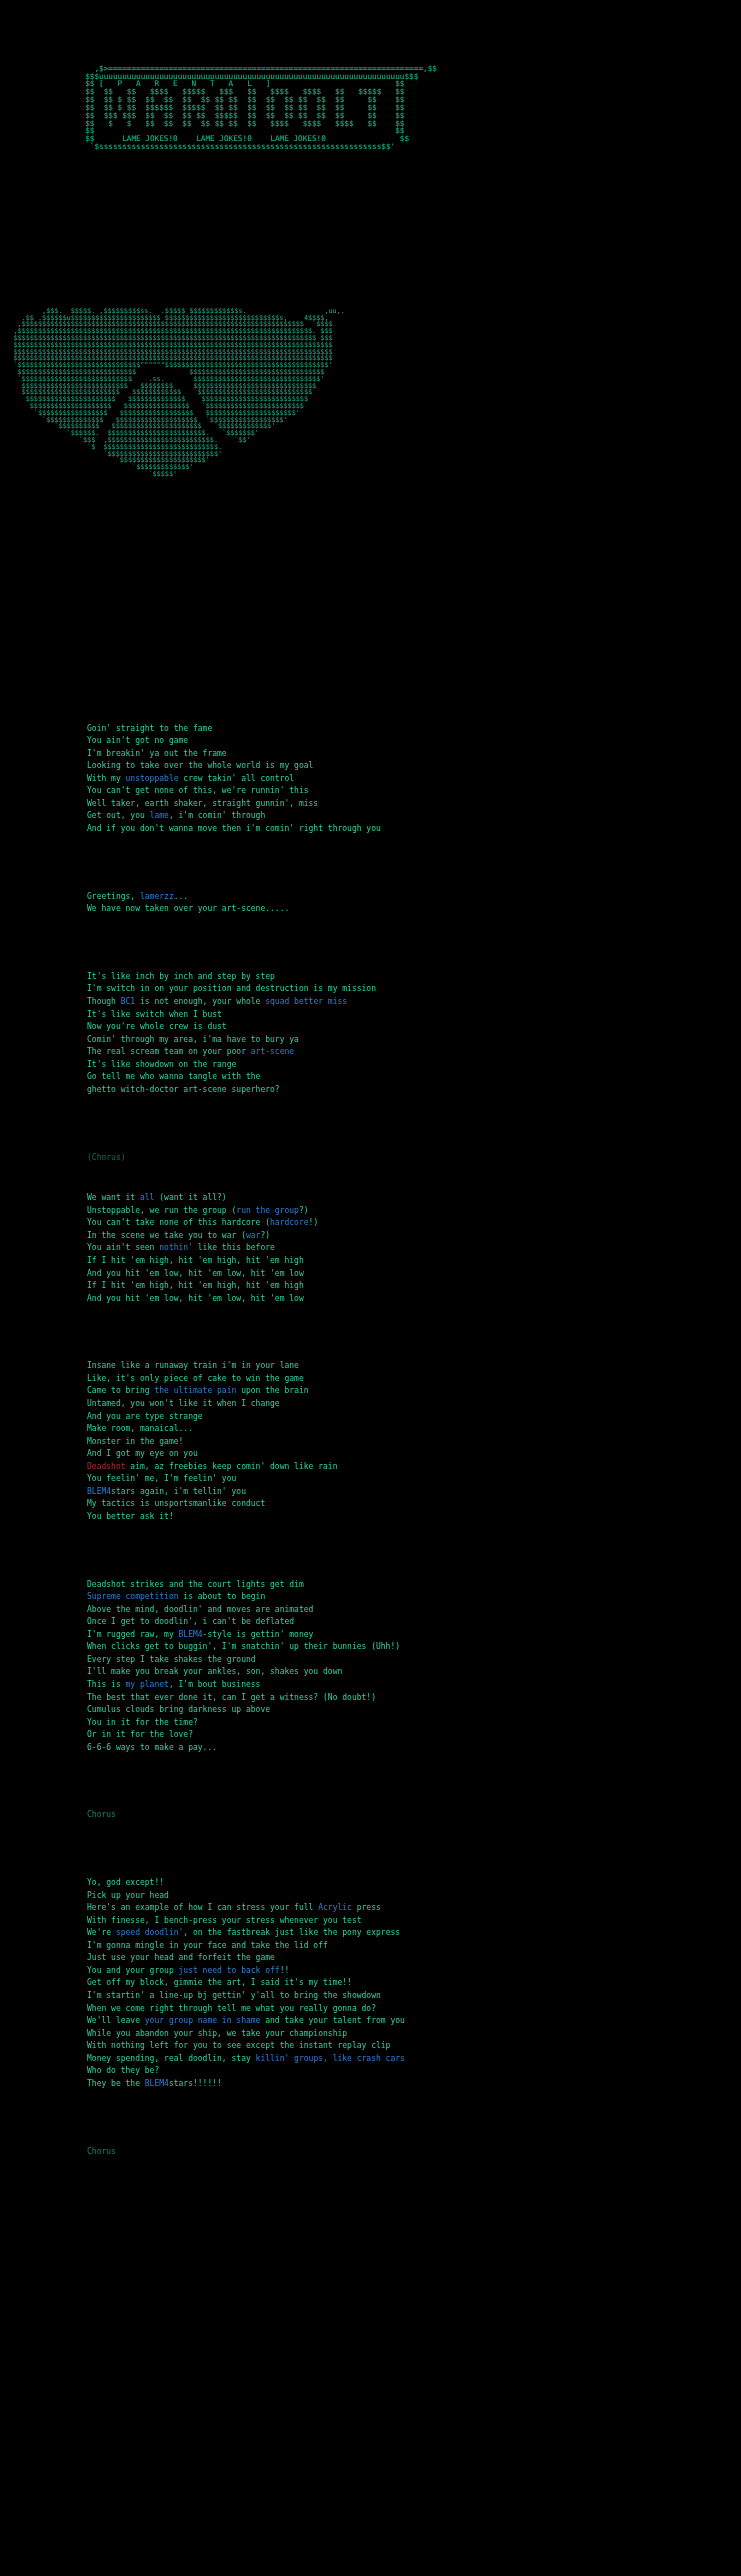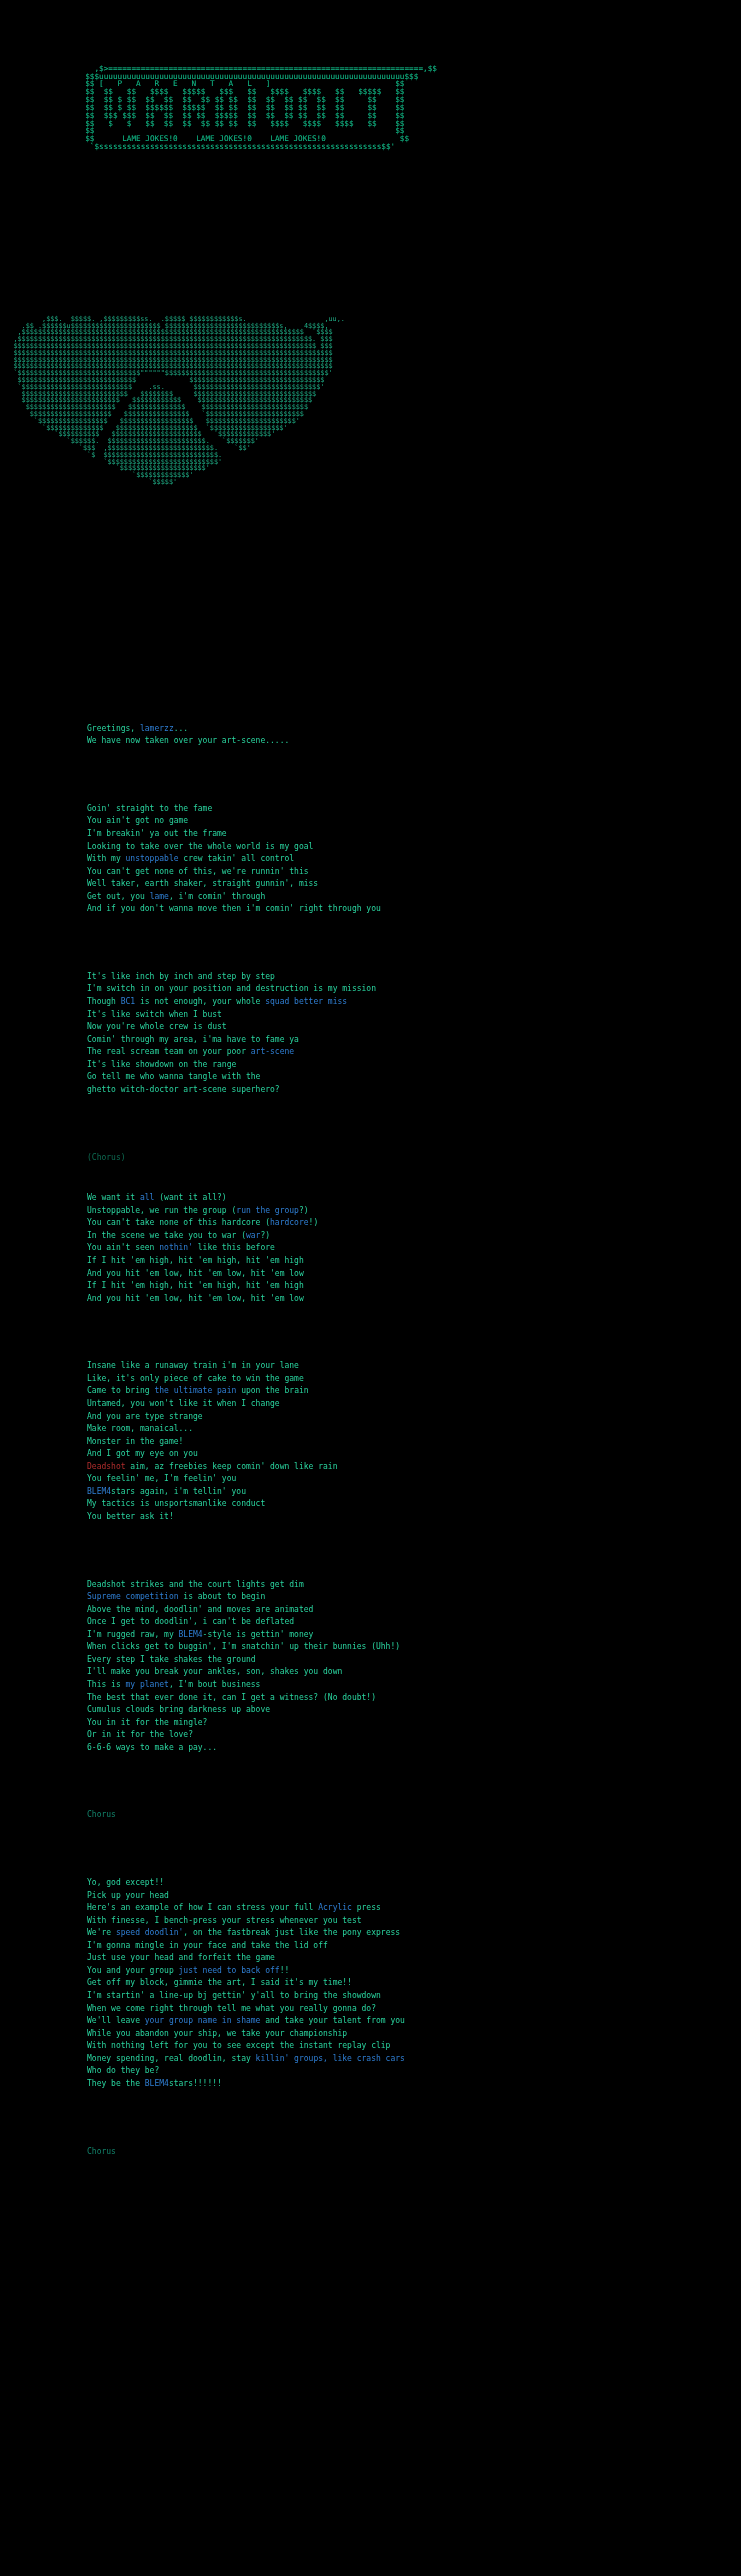--- a/index.html
+++ b/index.html
@@ -33,21 +33,21 @@
     left: 62px;
     top: 57px;
     font-size: 7.7px;
     color: #0fa87a;
     text-shadow: 0 0 0.5px #0b6b4e;
   }
 
   #portrait-art {
     position: absolute;
     left: 9.3px;
-    top: 309px;
+    top: 301px;
     font-size: 6.8px;
     line-height: 1.0;
     color: #1fae86;
   }
 
   
   .lyrics {
     position: absolute;
     left: 87px;
     top: 685px;
@@ -109,39 +109,39 @@
               `$$$$$$.  $$$$$$$$$$$$$$$$$$$$$$$$.   `$$$$$$$'
                  `$$$  ,$$$$$$$$$$$$$$$$$$$$$$$$$$.    `$$'
                    `$  $$$$$$$$$$$$$$$$$$$$$$$$$$$$.
                        `$$$$$$$$$$$$$$$$$$$$$$$$$$$'
                           `$$$$$$$$$$$$$$$$$$$$$'
                               `$$$$$$$$$$$$$'
                                   `$$$$$'</pre>
 
   <div class="lyrics">
 
-    <p class="stanza"><span>Greetings, </span><span class="hl-blue">lamerzz</span><span>...</span>
-<span>We have now taken over your art-scene.....</span></p>
-
     <p class="stanza"><span>Goin' straight to the fame</span>
 <span>You ain't got no game</span>
 <span>I'm breakin' ya out the frame</span>
 <span>Looking to take over the whole world is my goal</span>
 With my <span class="hl-blue">unstoppable</span> crew takin' all control
 <span>You can't get none of this, we're runnin' this</span>
 <span>Well taker, earth shaker, straight gunnin', miss</span>
 Get out, you <span class="hl-blue">lame</span>, i'm comin' through
 <span>And if you don't wanna move then i'm comin' right through you</span></p>
 
+    <p class="stanza"><span>Greetings, </span><span class="hl-blue">lamerzz</span><span>...</span>
+<span>We have now taken over your art-scene.....</span></p>
+
     <p class="stanza"><span>It's like inch by inch and step by step</span>
 <span>I'm switch in on your position and destruction is my mission</span>
 Though <span class="hl-blue">BC1</span> is not enough, your whole <span class="hl-blue">squad better miss</span>
 <span>It's like switch when I bust</span>
 <span>Now you're whole crew is dust</span>
-<span>Comin' through my area, i'ma have to fame ya</span>
+<span>Comin' through my area, i'ma have to bury ya</span>
 The real scream team on your poor <span class="hl-blue">art-scene</span>
 <span>It's like showdown on the range</span>
 <span>Go tell me who wanna tangle with the</span>
 <span>ghetto witch-doctor art-scene superhero?</span></p>
 
     <p class="chorus-tag">(Chorus)</p>
     <p class="stanza">We want it <span class="hl-blue">all</span> (want it all?)
 Unstoppable, we run the group (<span class="hl-blue">run the group</span>?)
 You can't take none of this hardcore (<span class="hl-blue">hardcore</span>!)
 In the scene we take you to war (<span class="hl-blue">war</span>?)
@@ -169,21 +169,21 @@
 <span class="hl-blue">Supreme competition</span> is about to begin
 <span>Above the mind, doodlin' and moves are animated</span>
 <span>Once I get to doodlin', i can't be deflated</span>
 I'm rugged raw, my <span class="hl-blue">BLEM4</span>-style is gettin' money
 <span>When clicks get to buggin', I'm snatchin' up their bunnies (Uhh!)</span>
 <span>Every step I take shakes the ground</span>
 <span>I'll make you break your ankles, son, shakes you down</span>
 This is <span class="hl-blue">my planet</span>, I'm bout business
 <span>The best that ever done it, can I get a witness? (No doubt!)</span>
 <span>Cumulus clouds bring darkness up above</span>
-<span>You in it for the mingle?</span>
+<span>You in it for the time?</span>
 <span>Or in it for the love?</span>
 <span>6-6-6 ways to make a pay...</span></p>
 
     <p class="chorus-ref">Chorus</p>
 
     <p class="stanza"><span>Yo, god except!!</span>
 <span>Pick up your head</span>
 Here's an example of how I can stress your full <span class="hl-blue">Acrylic</span> press
 <span>With finesse, I bench-press your stress whenever you test</span>
 We're <span class="hl-blue">speed doodlin'</span>, on the fastbreak just like the pony express

